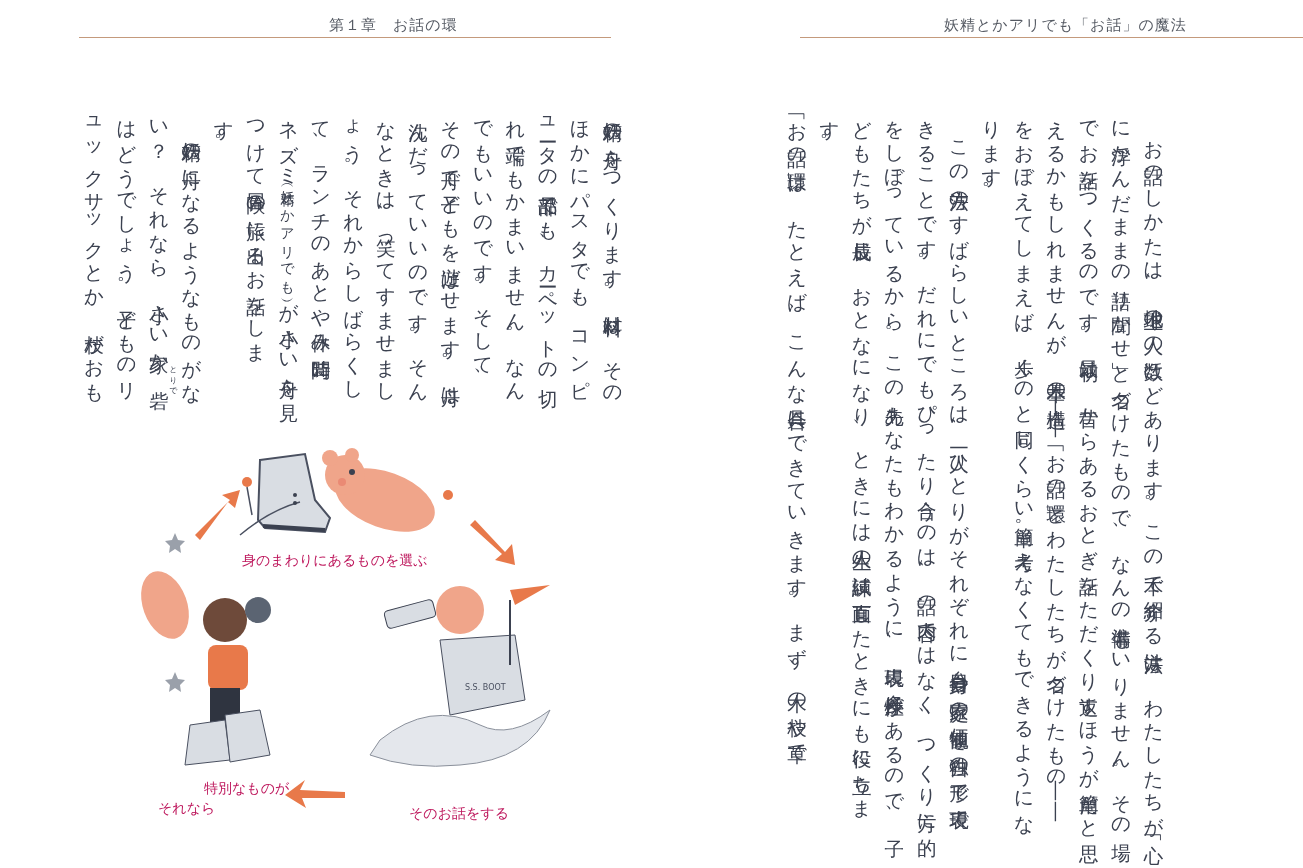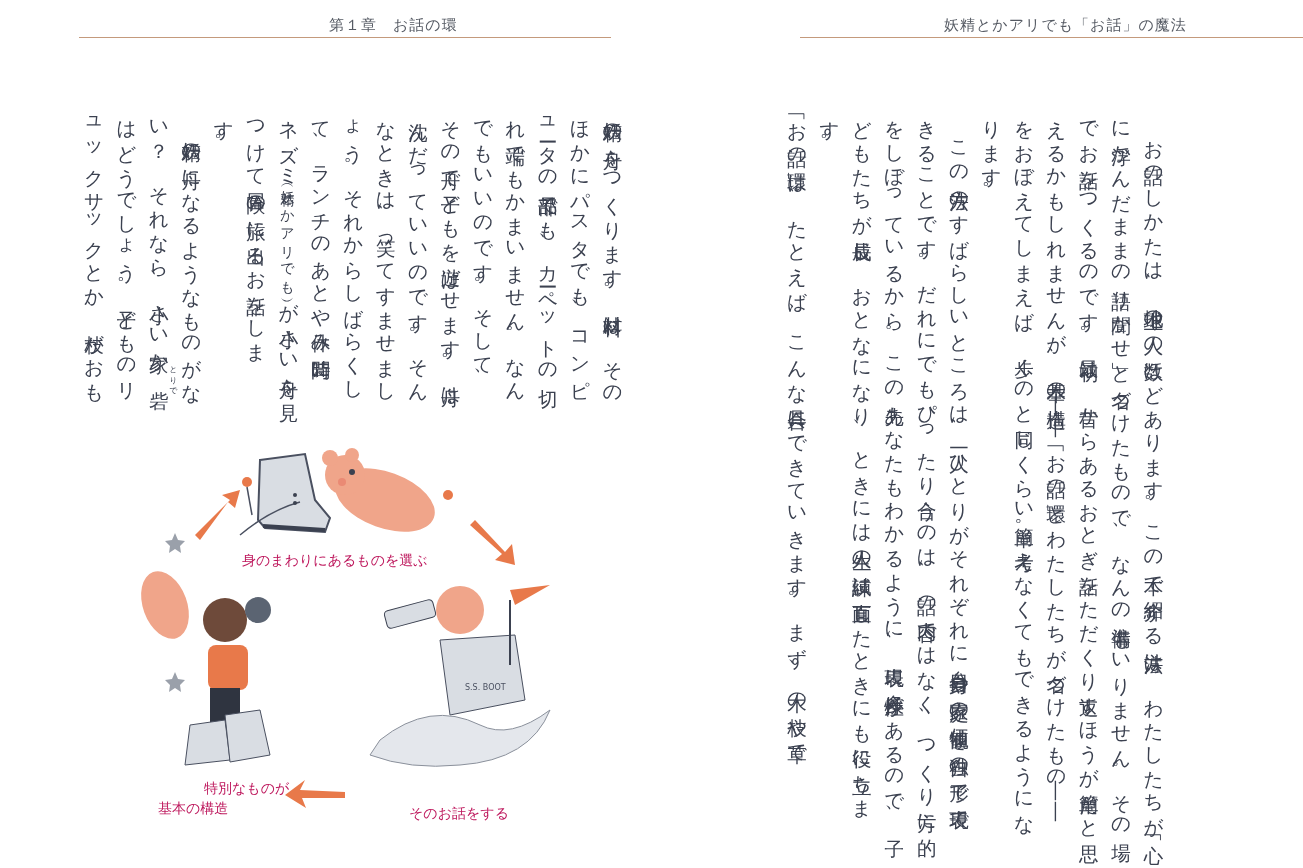--- a/index.html
+++ b/index.html
@@ -112,21 +112,21 @@
         <circle cx="330" cy="170" r="24" fill="#f0a58a"></circle>
         <rect x="255" y="165" width="50" height="18" rx="4" fill="#d9dde3" stroke="#3b4150" transform="rotate(-15 280 174)"></rect>
         <line x1="380" y1="160" x2="380" y2="225" stroke="#3b4150" stroke-width="2"></line>
         <path d="M380 150 L420 145 L385 165 Z" fill="#e8794a"></path>
         <path d="M250 300 Q300 260 350 285 Q380 300 420 270 Q400 320 330 325 Q280 330 240 315 Z" fill="#e4e7ec" stroke="#8a909b"></path>
       </g>
     </svg>
     <div class="caption" style="left:112px; top:110px;">身のまわりにあるものを選ぶ</div>
     <div class="caption" style="left:279px; top:363px;">そのお話をする</div>
     <div class="caption" style="left:28px; top:338px;margin-left:46px;">特別なものが</div>
-    <div class="caption" style="left:28px; top:358px;">基本の構造</div>
+    <div class="caption" style="left:28px; top:358px;">それなら</div>
   </div>
 </div>
 
 <div class="page page-right">
   <div class="running-head">妖精とかアリでも「お話」の魔法</div>
   <div class="rule"></div>
 
   <div class="vtext">
     <p class="indent">お話のしかたは、地球上の人の数ほどあります。この本で紹介する方法は、わたしたちが「心に浮かんだままの語り聞かせ」と名づけたもので、なんの準備もいりません。その場でお話をつくるのです。最初は、昔からあるおとぎ話をただくり返すほうが簡単だと思えるかもしれませんが、基本の構造――「お話の環」とわたしたちが名づけたもの――をおぼえてしまえば、歩くのと同じくらい簡単。考えなくてもできるようになります。</p>
     <p class="indent">この方法のすばらしいところは、一人ひとりがそれぞれに自分自身や家庭の価値観を独自の形で表現できることです。だれにでもぴったり合うのは、話の内容ではなく、つくり方に的をしぼっているから。この先あなたもわかるように、表現に多様性があるので、子どもたちが成長し、おとなになり、ときには人生の試練に直面したときにも役に立ちます。</p>

